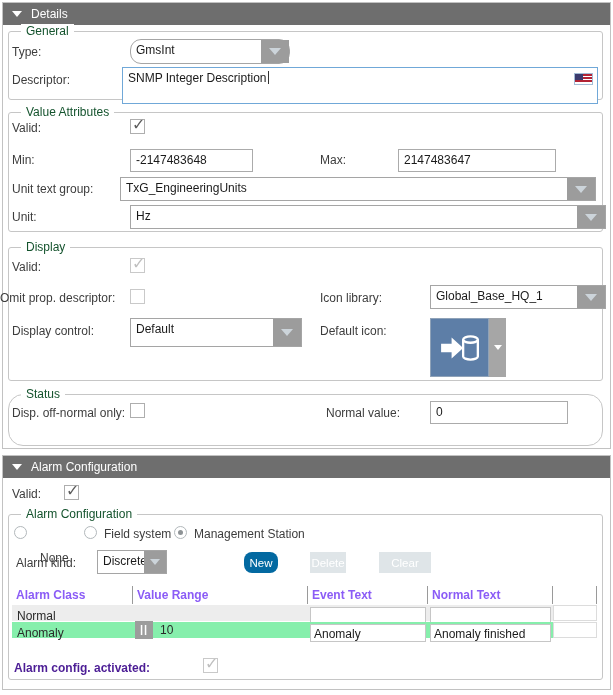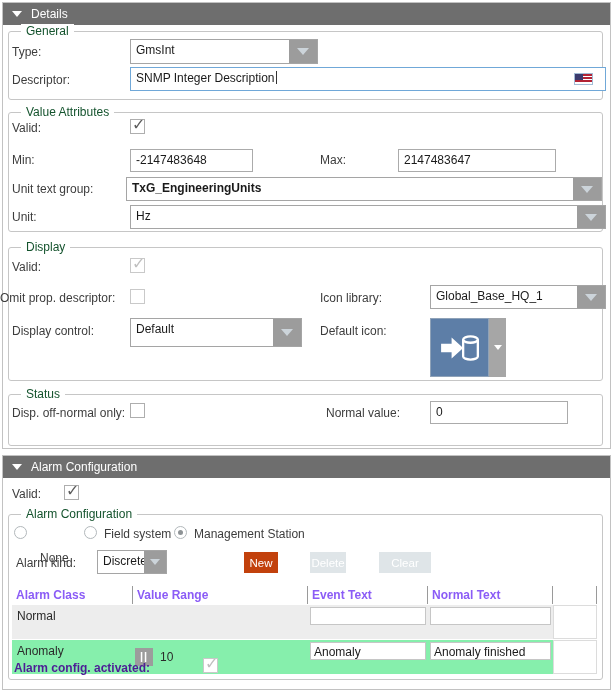--- a/index.html
+++ b/index.html
@@ -33,33 +33,33 @@
   .dd-text { flex:1; padding:3px 4px 0 5px; color:#1a1a1a; white-space:nowrap; overflow:hidden; }
   .dd-btn { width:28px; background:#9c9c9c; display:flex; align-items:center; justify-content:center; }
   .dd-btn .tri { width:0; height:0; border-left:6px solid transparent; border-right:6px solid transparent; border-top:7px solid #ccd4da; }
   .checkbox { position:absolute; width:15px; height:15px; background:#fff; border:1px solid #aeaeae; }
   .checkbox.checked::after { content:"✓"; position:absolute; left:1px; top:-5px; font-size:16px; color:#5c5c5c; }
   .checkbox.disabled { border-color:#c9c9c9; }
   .checkbox.disabled.checked::after { color:#bfbfbf; }
   .radio { position:absolute; width:13px; height:13px; border-radius:50%; background:#fff; border:1px solid #b2b8bb; }
   .radio.selected::after { content:""; position:absolute; left:3px; top:3px; width:5px; height:5px; border-radius:50%; background:#8e9396; }
   .btn { position:absolute; height:21px; color:#fff; font-size:11.5px; display:flex; align-items:center; justify-content:center; }
-  .btn.enabled { background:#c2410c; }
+  .btn.enabled { background:#0369a1;border-radius:8px; }
   .btn.disabled { background:#dfe5e8; }
   .flag { position:absolute; left:574px; top:73px; width:19px; height:12px; border:1px solid #a3bcd6;
           background:repeating-linear-gradient(180deg,#b22234 0 1.6px,#fff 1.6px 3.2px); }
   .flag::after { content:""; position:absolute; left:0; top:0; width:8px; height:6px; background:#3c3b6e; }
   .icon-split { position:absolute; left:430px; top:318px; display:flex; }
   .icon-main { width:59px; height:59px; background:#5d7ea7; border:1px solid #8fa2b8; display:flex; align-items:center; justify-content:center; }
   .icon-dd { width:17px; height:59px; background:#a6a6a6; display:flex; align-items:center; justify-content:center; }
   .icon-dd .tri { width:0; height:0; border-left:4px solid transparent; border-right:4px solid transparent; border-top:5px solid #fff; }
   .tbl { position:absolute; left:12px; top:586px; width:585px; }
   .tr { display:flex; }
   .tr.hdr { height:18px; background:#fff; }
-  .tr.data { height:34px; margin-top:1px; }
+  .tr.data { height:16px; margin-top:1px; }
   .tr.hdr .td { font-weight:bold; color:#8b5cf6; padding:2px 0 0 4px; border-right:1px solid #9a9a9a; }
   .tr.hdr .td.c5 { border-right:1px solid #9a9a9a; }
   .tr.data:first-of-type { margin-top:2px; }
   .td { position:relative; }
   .c1 { width:121px; } .c2 { width:175px; } .c3 { width:120px; } .c4 { width:125px; } .c5 { width:44px; }
   .row-normal .td { background:#ededed; }
   .row-anomaly .td { background:#86efac; }
   .row-normal .td.c5, .row-anomaly .td.c5 { background:#fff; border:1px solid #dcdcdc; }
   .td .cell-text { padding:4px 0 0 5px; display:block; color:#2a2a2a; white-space:nowrap; }
   .cell-input { position:absolute; left:2px; right:2px; top:2px; height:18px; background:#fff; border:1px solid #c6c6c6; padding:2px 3px 0; color:#1a1a1a; white-space:nowrap; overflow:hidden; }
@@ -74,47 +74,47 @@
   <div class="panel-header">
     <span class="tri-down-white"></span>
     <span>Details</span>
   </div>
 </div>
 
 <div class="group" style="left:8px; top:31px; width:595px; height:69px;">
   <span class="legend">General</span>
 </div>
 <span class="lbl" style="left:12px; top:45px;">Type:</span>
-<div class="dropdown" style="left:130px; top:39px; width:188px; height:25px;">
+<div class="dropdown" style="left:130px; top:39px; width:160px; height:25px;border-radius:11px;">
   <span class="dd-text">GmsInt</span>
   <span class="dd-btn">
       <i class="tri"></i>
     </span>
 </div>
 <span class="lbl" style="left:12px; top:73px;">Descriptor:</span>
-<div class="field focused" style="left:130px; top:67px; width:476px; height:24px;">
+<div class="field focused" style="left:122px; top:67px; width:476px; height:37px;">
   <span>SNMP Integer Description</span><span class="caret"></span>
 </div>
 <div class="flag"></div>
 
 <div class="group" style="left:8px; top:112px; width:595px; height:120px;">
   <span class="legend">Value Attributes</span>
 </div>
 <span class="lbl" style="left:12px; top:121px;">Valid:</span>
 <div class="checkbox checked" style="left:130px; top:119px;"></div>
 <span class="lbl" style="left:12px; top:153px;">Min:</span>
 <div class="field" style="left:130px; top:149px; width:123px; height:23px;">
   <span>-2147483648</span>
 </div>
 <span class="lbl" style="left:320px; top:153px;">Max:</span>
 <div class="field" style="left:398px; top:149px; width:158px; height:23px;">
   <span>2147483647</span>
 </div>
 <span class="lbl" style="left:12px; top:182px;">Unit text group:</span>
-<div class="dropdown" style="left:126px; top:177px; width:476px; height:24px;font-weight:bold;">
+<div class="dropdown" style="left:120px; top:177px; width:476px; height:24px;">
   <span class="dd-text">TxG_EngineeringUnits</span>
   <span class="dd-btn">
       <i class="tri"></i>
     </span>
 </div>
 <span class="lbl" style="left:12px; top:210px;">Unit:</span>
 <div class="dropdown" style="left:130px; top:205px; width:476px; height:24px;">
   <span class="dd-text">Hz</span>
   <span class="dd-btn">
       <i class="tri"></i>
@@ -151,21 +151,21 @@
         <ellipse cx="30" cy="10" rx="7" ry="3"></ellipse>
         <path d="M23,10 V26 a7,3 0 0 0 14 0 V10"></path>
       </g>
     </svg>
   </span>
   <span class="icon-dd">
       <i class="tri"></i>
     </span>
 </div>
 
-<div class="group" style="left:8px; top:394px; width:595px; height:52px;">
+<div class="group" style="left:8px; top:394px; width:595px; height:52px;border-radius:15px;">
   <span class="legend">Status</span>
 </div>
 <span class="lbl" style="left:12px; top:406px;">Disp. off-normal only:</span>
 <div class="checkbox" style="left:130px; top:403px;"></div>
 <span class="lbl" style="left:326px; top:406px;">Normal value:</span>
 <div class="field" style="left:430px; top:401px; width:138px; height:23px;">
   <span>0</span>
 </div>
 
 <div class="panel" style="top:455px; height:235px;">

